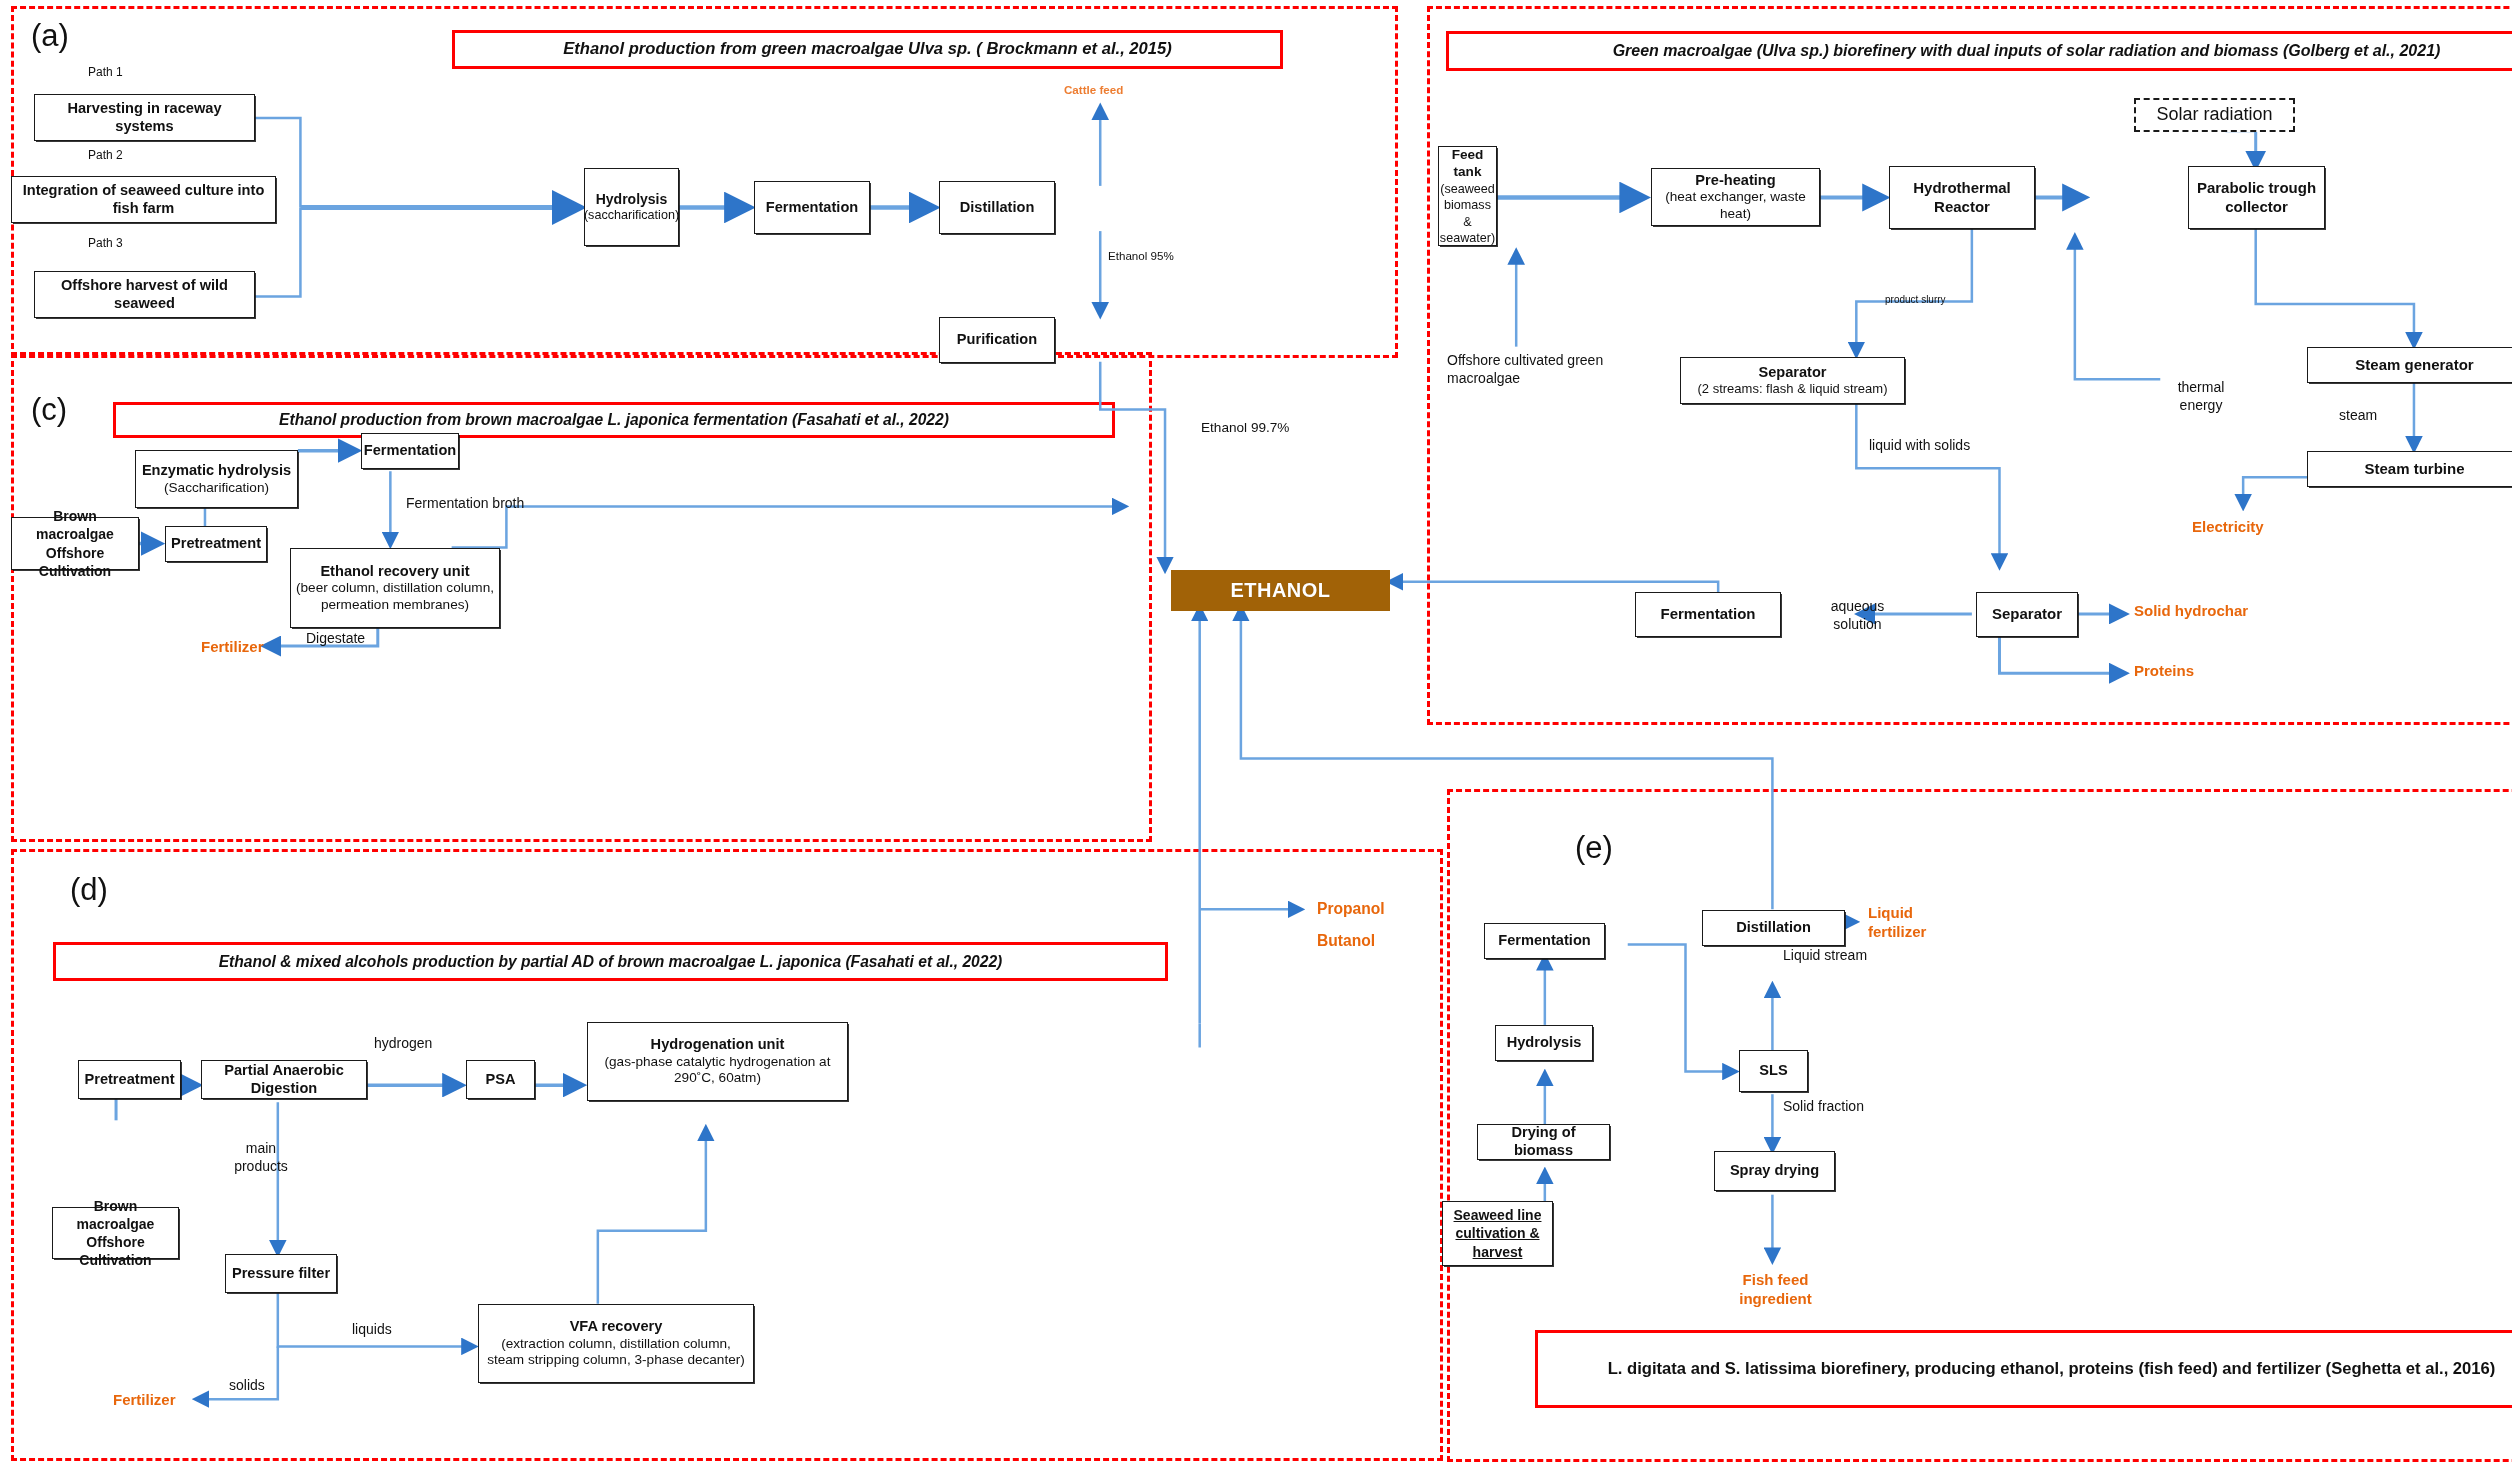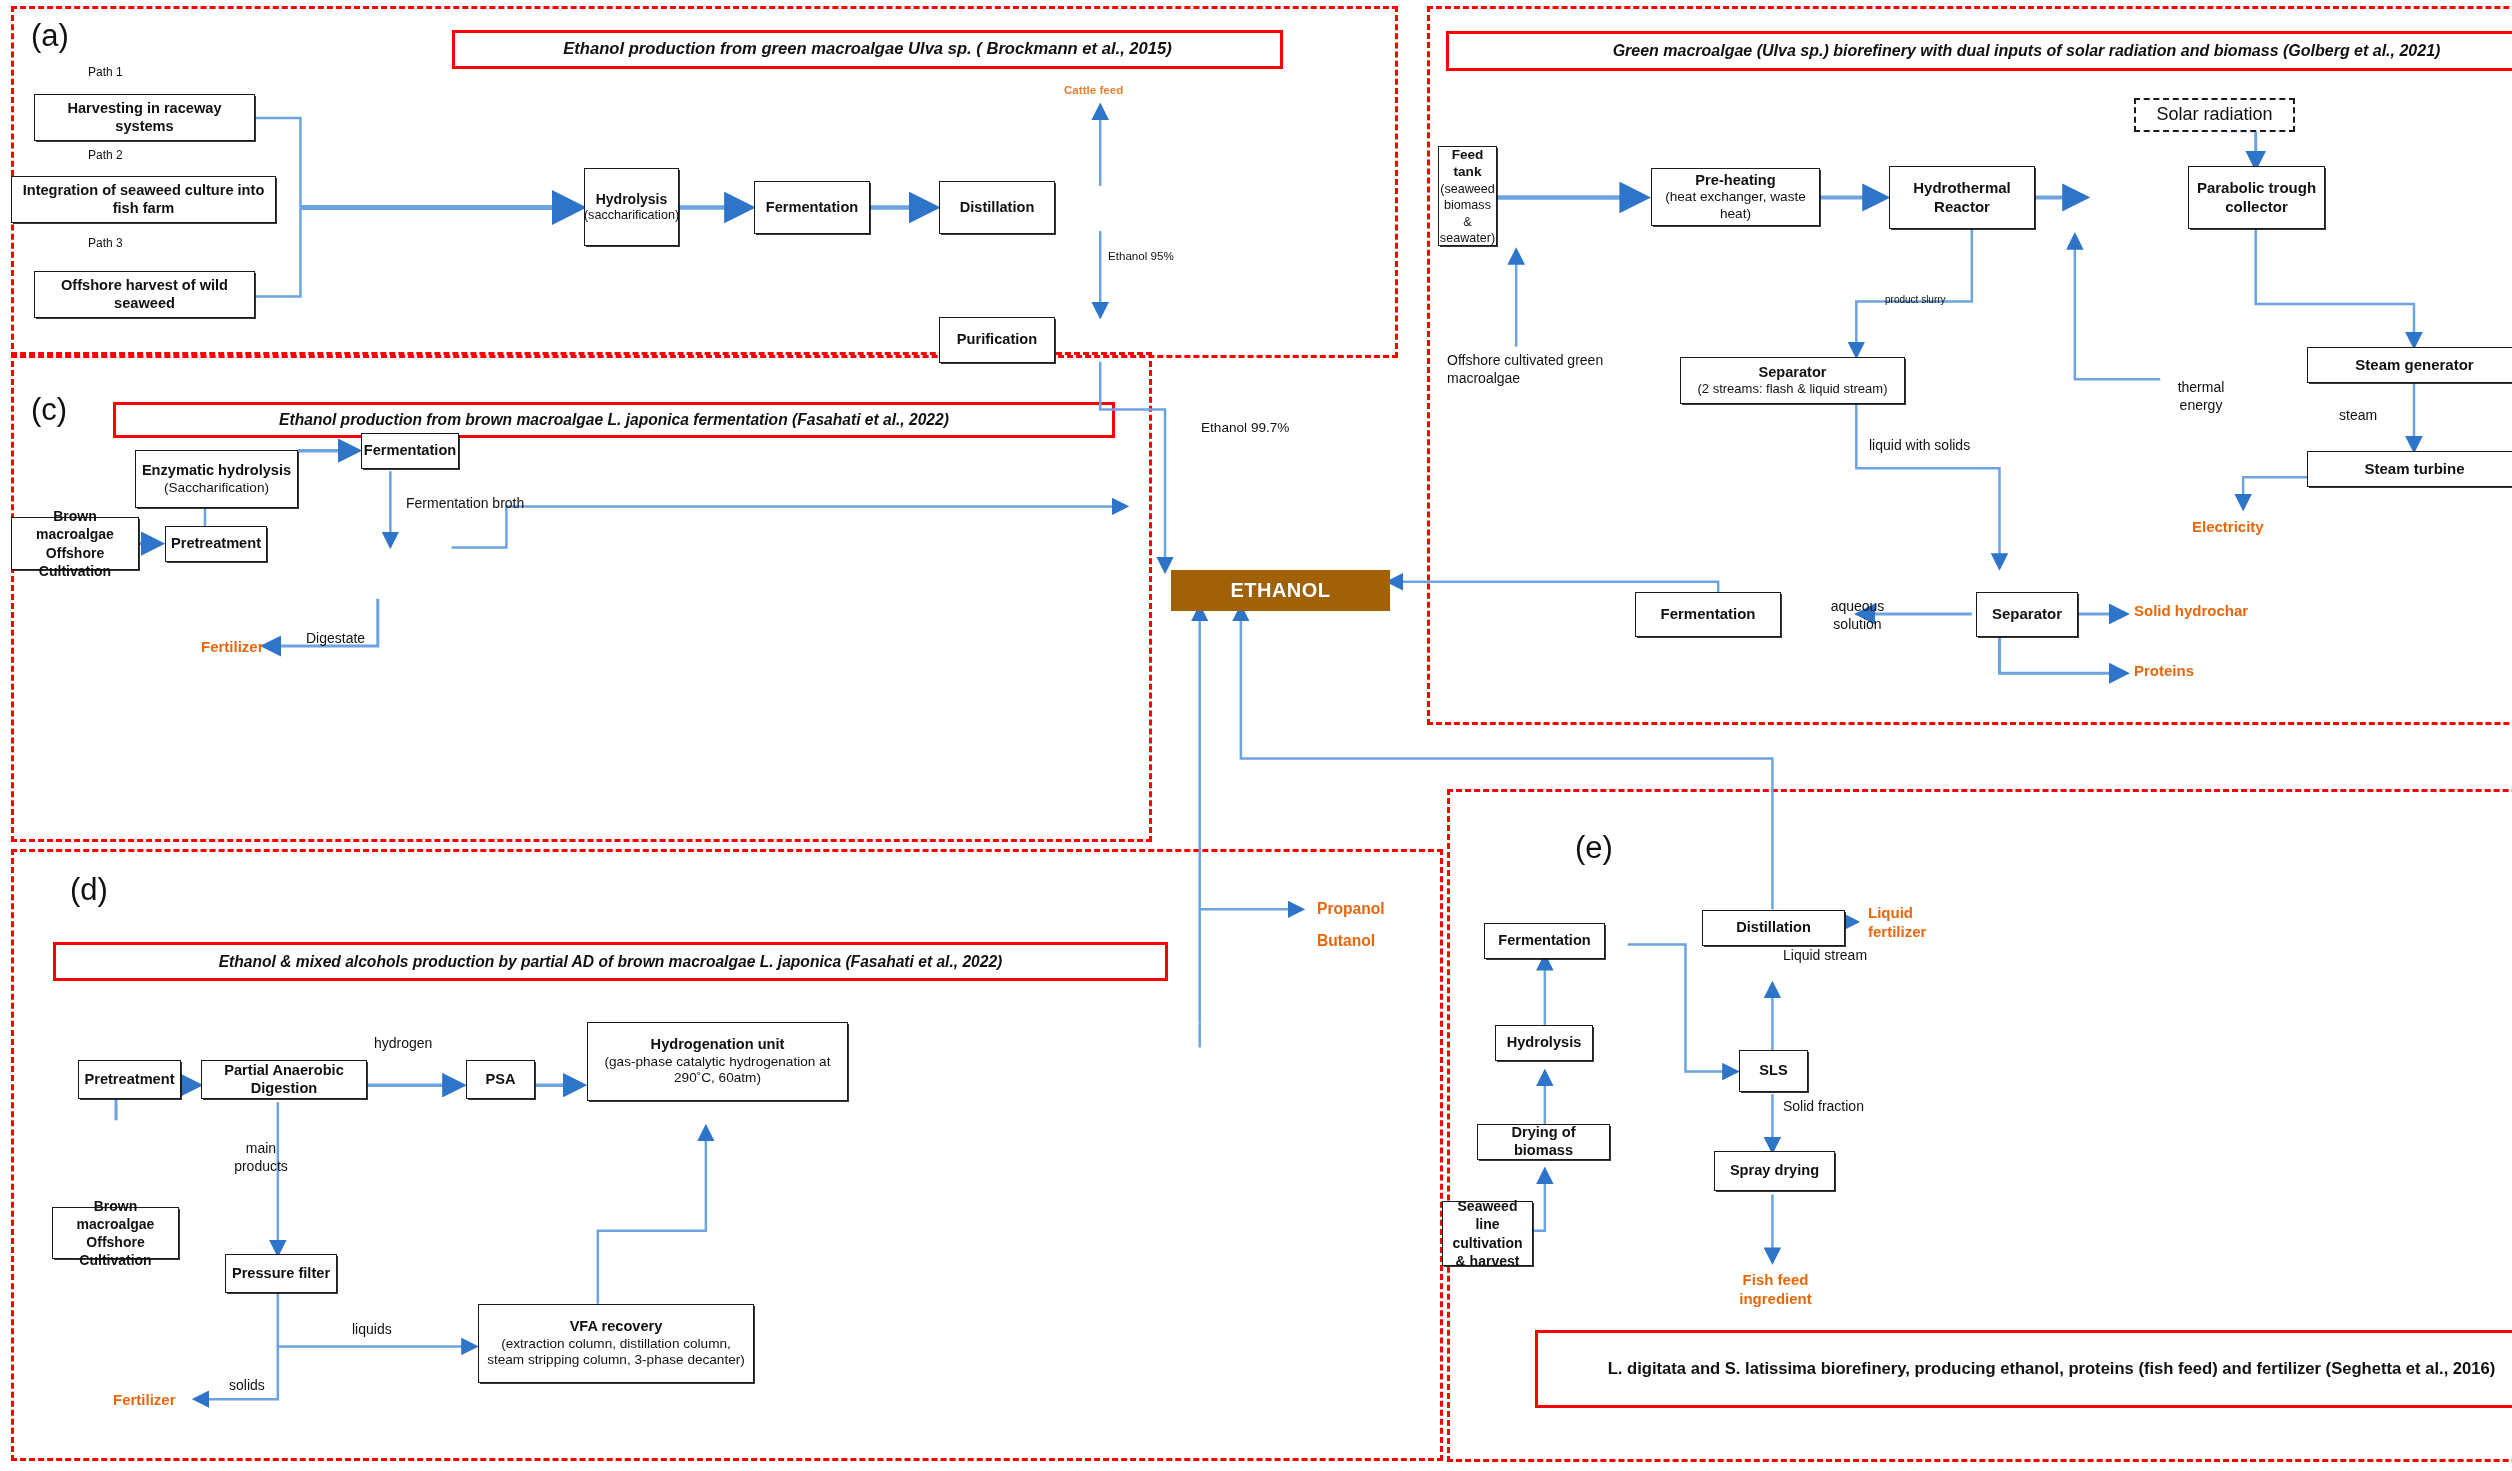--- a/index.html
+++ b/index.html
@@ -229,20 +229,24 @@
   <div class="cap prod2" style="left:2134px;top:602px;font-size:15px;">Solid hydrochar</div>
   <div class="cap prod2" style="left:2134px;top:662px;font-size:15px;">Proteins</div>
 
   <div class="node" style="left:135px;top:450px;width:163px;height:58px;font-size:14.6px;flex-direction:column;">
     <b>Enzymatic hydrolysis</b>
     <span class="sub" style="font-size:13.6px;">(Saccharification)</span>
   </div>
   <div class="node" style="left:361px;top:433px;width:98px;height:36px;font-size:14.6px;font-weight:bold;">Fermentation</div>
   <div class="node" style="left:11px;top:517px;width:128px;height:53px;font-size:14px;font-weight:bold;line-height:1.3;">Brown macroalgae Offshore Cultivation</div>
   <div class="node" style="left:165px;top:526px;width:102px;height:36px;font-size:14.6px;font-weight:bold;">Pretreatment</div>
+  <div class="node" style="left:290px;top:548px;width:210px;height:80px;font-size:14.6px;flex-direction:column;">
+    <b>Ethanol recovery unit</b>
+    <span class="sub" style="font-size:13.6px;">(beer column, distillation column, permeation membranes)</span>
+  </div>
 
   <div class="cap" style="left:406px;top:495px;font-size:14px;">Fermentation broth</div>
   <div class="cap" style="left:306px;top:630px;font-size:14px;">Digestate</div>
   <div class="cap prod2" style="left:201px;top:638px;font-size:15px;">Fertilizer</div>
 
   <div class="node" style="left:78px;top:1060px;width:103px;height:39px;font-size:14.6px;font-weight:bold;">Pretreatment</div>
   <div class="node" style="left:201px;top:1060px;width:166px;height:39px;font-size:14.6px;font-weight:bold;">Partial Anaerobic Digestion</div>
   <div class="node" style="left:466px;top:1060px;width:69px;height:39px;font-size:14.6px;font-weight:bold;">PSA</div>
   <div class="node" style="left:587px;top:1022px;width:261px;height:79px;font-size:14.6px;flex-direction:column;">
     <b>Hydrogenation unit</b>
@@ -260,21 +264,21 @@
   <div class="cap" style="left:352px;top:1321px;font-size:14px;">liquids</div>
   <div class="cap" style="left:229px;top:1377px;font-size:14px;">solids</div>
 
   <div class="cap prod2" style="left:113px;top:1391px;font-size:15px;">Fertilizer</div>
   <div class="cap prod2" style="left:1317px;top:899px;font-size:15.6px;">Propanol</div>
   <div class="cap prod2" style="left:1317px;top:931px;font-size:15.6px;">Butanol</div>
 
   <div class="node" style="left:1484px;top:923px;width:121px;height:36px;font-size:14.6px;font-weight:bold;">Fermentation</div>
   <div class="node" style="left:1495px;top:1025px;width:98px;height:36px;font-size:14.6px;font-weight:bold;">Hydrolysis</div>
   <div class="node" style="left:1477px;top:1124px;width:133px;height:36px;font-size:14.6px;font-weight:bold;">Drying of biomass</div>
-  <div class="node" style="left:1442px;top:1201px;width:91px;height:65px;font-size:14px;font-weight:bold;line-height:1.3;">Seaweed line cultivation &amp; harvest</div>
+  <div class="node" style="left:1442px;top:1201px;width:111px;height:65px;font-size:14px;font-weight:bold;line-height:1.3;text-decoration:underline;">Seaweed line cultivation &amp; harvest</div>
 
   <div class="node" style="left:1702px;top:910px;width:143px;height:36px;font-size:14.6px;font-weight:bold;">Distillation</div>
   <div class="node" style="left:1739px;top:1050px;width:69px;height:42px;font-size:14.6px;font-weight:bold;">SLS</div>
   <div class="node" style="left:1714px;top:1151px;width:121px;height:40px;font-size:14.6px;font-weight:bold;">Spray drying</div>
 
   <div class="cap" style="left:1783px;top:947px;font-size:14px;">Liquid stream</div>
   <div class="cap" style="left:1783px;top:1098px;font-size:14px;">Solid fraction</div>
 
   <div class="cap wrap prod2" style="left:1868px;top:904px;width:75px;font-size:15px;text-align:left;">Liquid fertilizer</div>
   <div class="cap wrap prod2" style="left:1728px;top:1271px;width:95px;font-size:15px;">Fish feed ingredient</div>

